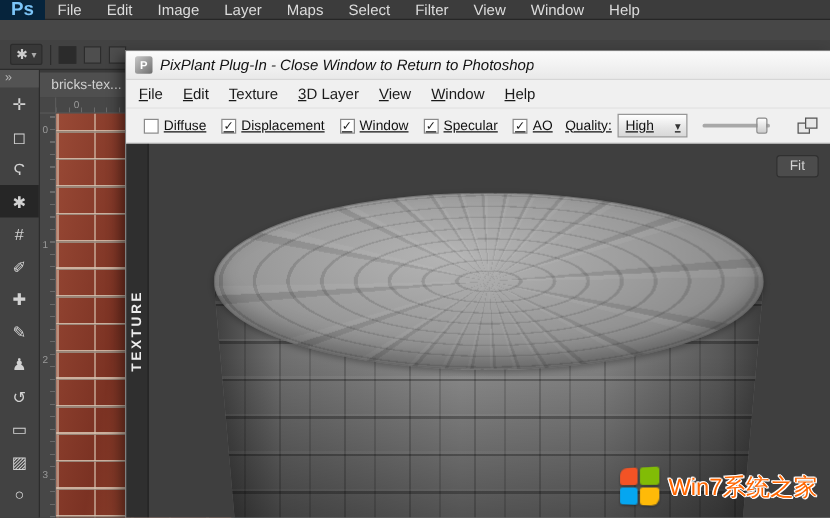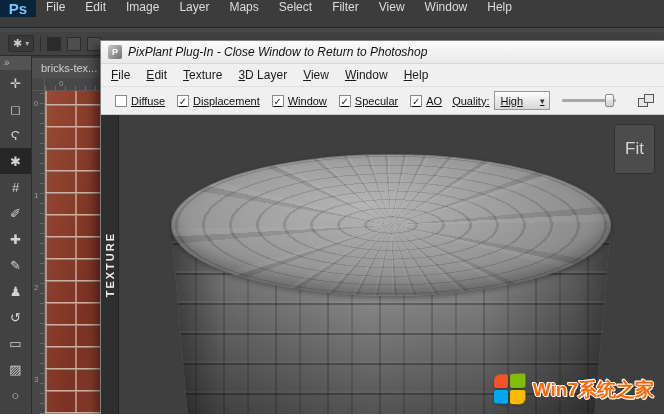--- a/index.html
+++ b/index.html
@@ -1,21 +1,21 @@
 <!DOCTYPE html>
 <html><head>
 <meta charset="utf-8">
 <style>
   * { margin:0; padding:0; box-sizing:border-box; }
   body { width:664px; height:414px; overflow:hidden; font-family:"Liberation Sans", sans-serif; background:#474747; }
   .stage { position:relative; width:664px; height:414px; overflow:hidden; }
 
   
-  .ps-menubar { position:absolute; top:0; left:0; width:100%; height:28px; background:#3c3c3c;
-    border-bottom:1px solid #262626; display:flex; align-items:flex-start; z-index:3; }
+  .ps-menubar { position:absolute; top:0; left:0; width:100%; height:16px; background:#3c3c3c;
+    border-bottom:1px solid #262626; display:flex; align-items:center; z-index:3; }
   .ps-logo { width:36px; display:flex; align-items:center; justify-content:center;
     background:#06243c; color:#7cc5f8; font-weight:bold; font-size:15px; }
   .ps-menu-items { display:flex; align-items:center; }
   .ps-menu-item { color:#dcdcdc; font-size:12px; padding:0 10px; cursor:default; }
 
   .ps-optionsbar { position:absolute; top:32px; left:0; width:100%; height:24px; background:#424242;
     border-bottom:1px solid #2c2c2c; display:flex; align-items:center; gap:6px; padding-left:8px; z-index:2; }
   .opt-tool { display:flex; align-items:center; background:#383838; border:1px solid #2c2c2c;
     border-radius:2px; padding:1px 4px; color:#ccc; font-size:11px; gap:3px; }
   .opt-caret { font-size:8px; color:#aaa; }
@@ -84,21 +84,21 @@
   .dualview-icon .sq1, .dualview-icon .sq2 { position:absolute; width:10px; height:9px;
     border:1px solid #555; background:#e8e8e8; }
   .sq1 { left:0; top:5px; } .sq2 { left:6px; top:1px; }
 
   .px-preview { flex:1; position:relative; background:#3f3f3f; overflow:hidden; }
   .px-sidetab { position:absolute; left:0; top:0; bottom:0; width:18px; background:#2f2f2f;
     border-right:1px solid #232323; display:flex; align-items:center; justify-content:center; }
   .px-sidetab span { writing-mode:vertical-rl; transform:rotate(180deg); color:#ededed;
     font-size:11px; font-weight:bold; letter-spacing:2px; }
   .fit-btn { position:absolute; top:9px; right:9px; background:#4c4c4c; border:1px solid #303030;
-    color:#d5d5d5; font-size:17px; padding:14px 10px; border-radius:3px; font-family:inherit; }
+    color:#d5d5d5; font-size:11px; padding:2px 10px; border-radius:3px; font-family:inherit; }
 
   .cyl-body { position:absolute; left:70px; top:110px; width:440px; height:200px; background-color:#6e6e6e;
     clip-path:polygon(0 0, 100% 0, 96% 100%, 4% 100%);
     background-image:
       linear-gradient(180deg, rgba(0,0,0,0) 30%, rgba(0,0,0,0.45) 100%),
       repeating-linear-gradient(0deg, rgba(0,0,0,0.28) 0 2px, rgba(255,255,255,0.06) 2px 4px, transparent 4px 30px),
       repeating-linear-gradient(90deg, rgba(0,0,0,0.18) 0 2px, transparent 2px 52px),
       repeating-linear-gradient(90deg, transparent 0 24px, rgba(0,0,0,0.14) 24px 26px, transparent 26px 52px),
       linear-gradient(90deg, #3f3f3f 0%, #6f6f6f 12%, #8d8d8d 45%, #838383 70%, #585858 92%, #3c3c3c 100%); }
   .cyl-top { position:absolute; left:70px; top:39px; width:440px; height:142px; border-radius:50%;
@@ -112,21 +112,21 @@
   
   .watermark { position:absolute; right:10px; bottom:8px; display:flex; align-items:center; gap:6px; z-index:20; }
   .win-flag { width:34px; height:32px; display:grid; grid-template-columns:15px 15px;
     grid-template-rows:14px 14px; gap:2px; transform:perspective(60px) rotateY(-10deg);
     filter:drop-shadow(0 1px 1px rgba(0,0,0,0.4)); }
   .wf { border-radius:2px; }
   .wf-r { background:#f35325; border-top-left-radius:6px; }
   .wf-g { background:#81bc06; }
   .wf-b { background:#05a6f0; }
   .wf-y { background:#ffba08; border-bottom-right-radius:6px; }
-  .wm-text { color:#ff6600; font-size:19px; font-weight:bold;
+  .wm-text { color:#ff6600; font-size:19px; font-weight:normal;
     text-shadow:-1px 0 0 #fff,1px 0 0 #fff,0 -1px 0 #fff,0 1px 0 #fff,1px 1px 0 #fff,-1px -1px 0 #fff; }
 </style>
 </head>
 <body>
 
 <div class="stage">
 
   <div class="ps-menubar">
     <div class="ps-logo">Ps</div>
     <div class="ps-menu-items">

